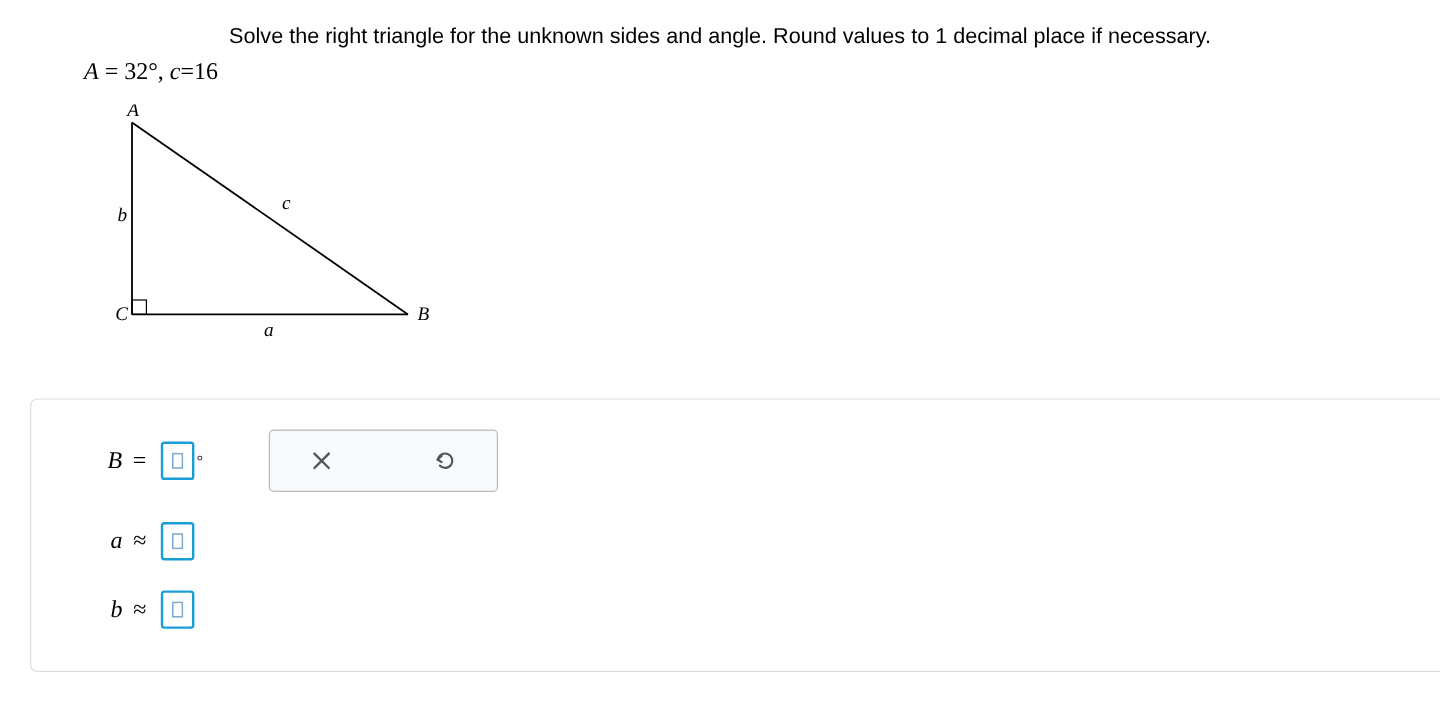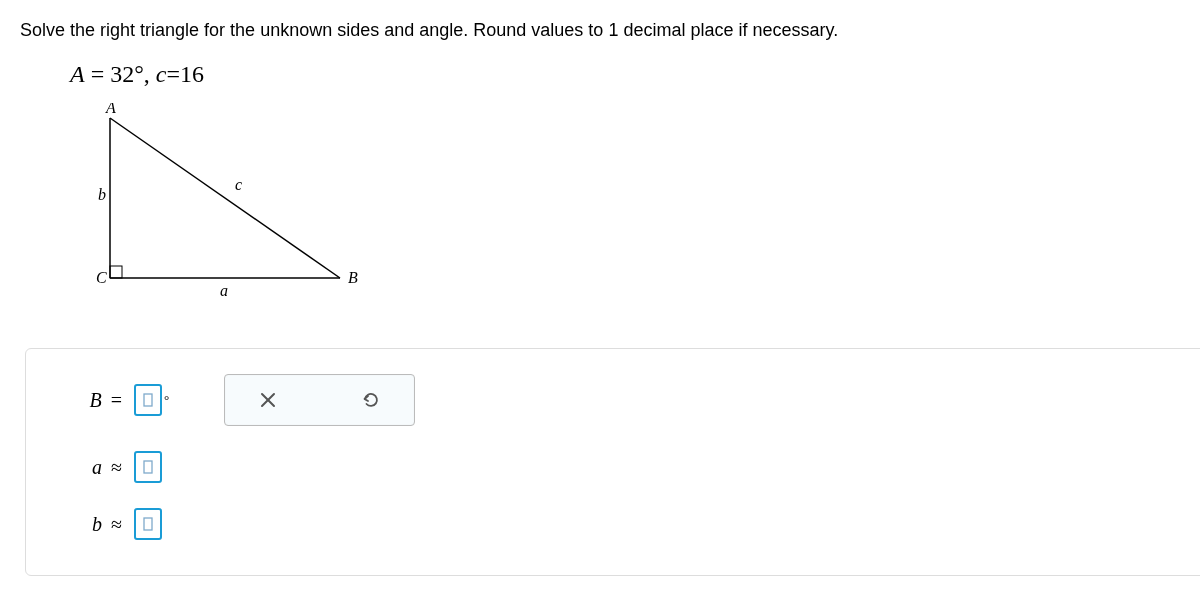--- a/index.html
+++ b/index.html
@@ -7,26 +7,27 @@
     padding: 20px;
     font-family: Arial, Helvetica, sans-serif;
     font-size: 18px;
     color: #000;
     background: #fff;
     width: 1200px;
     box-sizing: border-box;
   }
   .question-text {
     font-size: 18px;
-    margin-bottom: 20px;
+    margin-bottom: 8px;
+    text-align: center;
   }
   .given {
     font-family: 'Times New Roman', serif;
     font-style: italic;
-    font-size: 24px;
+    font-size: 20px;
     margin-left: 50px;
     margin-bottom: 15px;
   }
   .given .normal { font-style: normal; }
   .triangle-area {
     margin-left: 60px;
     margin-bottom: 30px;
   }
   .answer-box {
     border: 1px solid #ddd;

